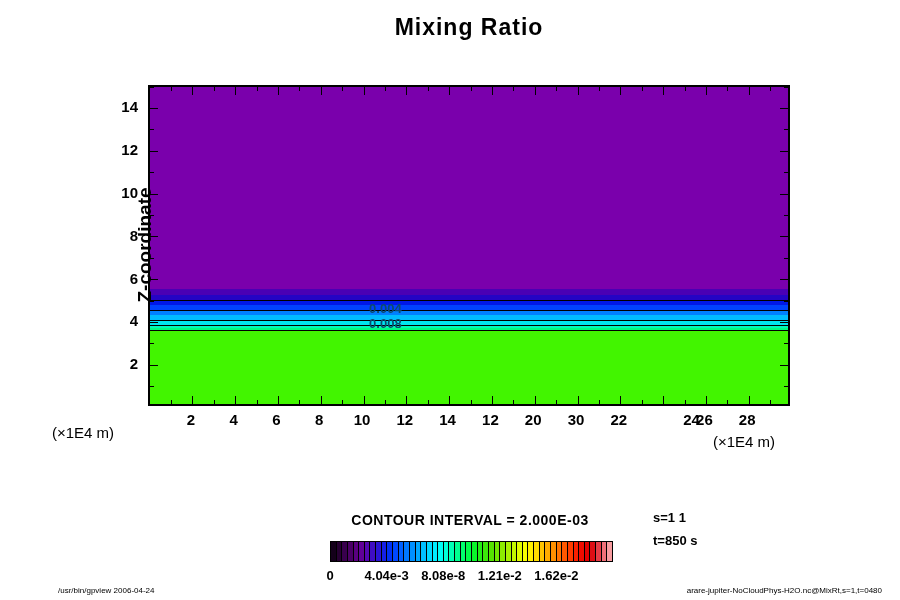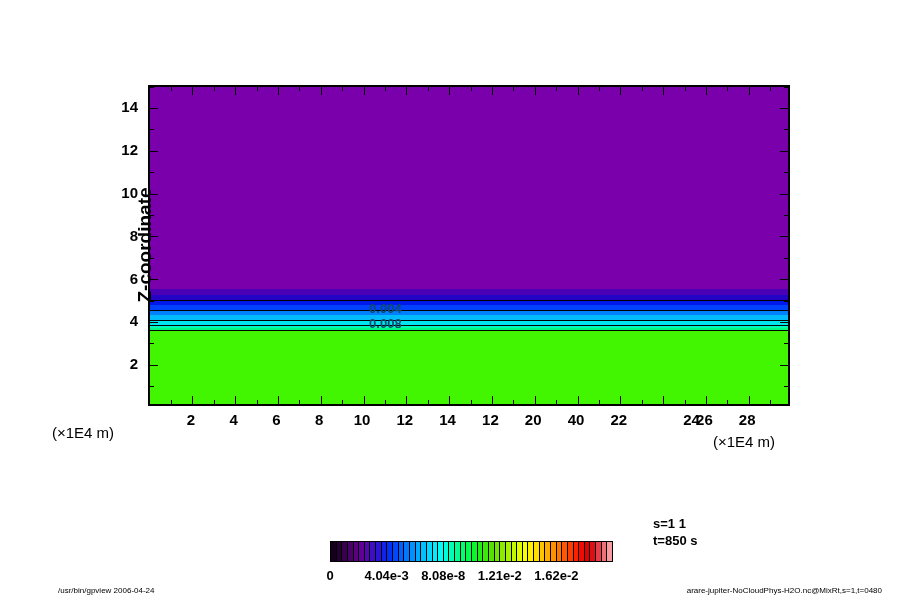--- a/index.html
+++ b/index.html
@@ -52,31 +52,32 @@
     position:absolute; left:330px; top:541px; width:283px; height:21px;
     border:1px solid #000; display:flex;
   }
   .cbcell { flex:1 1 auto; height:100%; border-right:1px solid #000; }
   .cbcell:last-child { border-right:none; }
   .cblabel {
     position:absolute; top:568px; transform:translateX(-50%);
     font-size:13px; font-weight:bold; color:#000; white-space:nowrap;
   }
   .info { position:absolute; left:653px; font-size:13px; font-weight:bold; color:#000; }
-  .info-s { top:510px;margin-top:6px; }
+  .info-s { top:510px; }
   .info-t { top:533px; }
   .foot { position:absolute; top:586px; font-size:8px; color:#000; white-space:nowrap; }
   .foot-left  { left:58px; }
   .foot-right { right:18px; text-align:right; }
 </style>
 </head>
 <body>
 
 <div id="figure">
 
+  <div class="title">Mixing Ratio</div>
 
   <div id="plot">
       <div class="band" style="top: 0px; height: 202.23px; background: rgb(122, 0, 172);"></div>
       <div class="band" style="top: 202.23px; height: 5.778px; background: rgb(74, 0, 180);"></div>
       <div class="band" style="top: 208.008px; height: 4.922px; background: rgb(36, 4, 196);"></div>
       <div class="band" style="top: 212.93px; height: 5.35px; background: rgb(0, 24, 232);"></div>
       <div class="band" style="top: 218.28px; height: 4.708px; background: rgb(0, 66, 255);"></div>
       <div class="band" style="top: 222.988px; height: 5.136px; background: rgb(0, 128, 255);"></div>
       <div class="band" style="top: 228.124px; height: 4.922px; background: rgb(0, 188, 255);"></div>
       <div class="band" style="top: 233.046px; height: 4.922px; background: rgb(0, 230, 240);"></div>
@@ -177,20 +178,21 @@
       <div class="tick" style="top: 42.3px; left: 0px; height: 1px; width: 4px;"></div>
       <div class="tick" style="top: 42.3px; left: 634px; height: 1px; width: 4px;"></div>
       <div class="tick" style="top: -0.5px; left: 0px; height: 1px; width: 4px;"></div>
       <div class="tick" style="top: -0.5px; left: 634px; height: 1px; width: 4px;"></div>
     </div>
 
   <div class="zlabel">Z-coordinate</div>
   <div class="unit unit-left">(×1E4 m)</div>
   <div class="unit unit-right">(×1E4 m)</div>
 
+  <div class="ci">CONTOUR INTERVAL = 2.000E-03</div>
   <div id="colorbar">
       <div class="cbcell" style="background: rgb(20, 0, 26);"></div>
       <div class="cbcell" style="background: rgb(38, 0, 50);"></div>
       <div class="cbcell" style="background: rgb(56, 0, 76);"></div>
       <div class="cbcell" style="background: rgb(74, 0, 102);"></div>
       <div class="cbcell" style="background: rgb(90, 0, 128);"></div>
       <div class="cbcell" style="background: rgb(96, 0, 153);"></div>
       <div class="cbcell" style="background: rgb(84, 6, 178);"></div>
       <div class="cbcell" style="background: rgb(63, 13, 196);"></div>
       <div class="cbcell" style="background: rgb(42, 20, 214);"></div>
@@ -245,21 +247,21 @@
 
 <div class="xticklabel" style="left: 190.8px;">2</div>
     <div class="xticklabel" style="left: 233.6px;">4</div>
     <div class="xticklabel" style="left: 276.4px;">6</div>
     <div class="xticklabel" style="left: 319.2px;">8</div>
     <div class="xticklabel" style="left: 362px;">10</div>
     <div class="xticklabel" style="left: 404.8px;">12</div>
     <div class="xticklabel" style="left: 447.6px;">14</div>
     <div class="xticklabel" style="left: 490.4px;">12</div>
     <div class="xticklabel" style="left: 533.2px;">20</div>
-    <div class="xticklabel" style="left: 576px;">40</div>
+    <div class="xticklabel" style="left: 576px;">30</div>
     <div class="xticklabel" style="left: 618.8px;">22</div>
     <div class="xticklabel" style="left: 661.6px; margin-left: 30px;">24</div>
     <div class="xticklabel" style="left: 704.4px;">26</div>
     <div class="xticklabel" style="left: 747.2px;">28</div>
     <div class="zticklabel" style="top: 363.2px;">2</div>
     <div class="zticklabel" style="top: 320.4px;">4</div>
     <div class="zticklabel" style="top: 277.6px;">6</div>
     <div class="zticklabel" style="top: 234.8px;">8</div>
     <div class="zticklabel" style="top: 192px;">10</div>
     <div class="zticklabel" style="top: 149.2px;">12</div>

